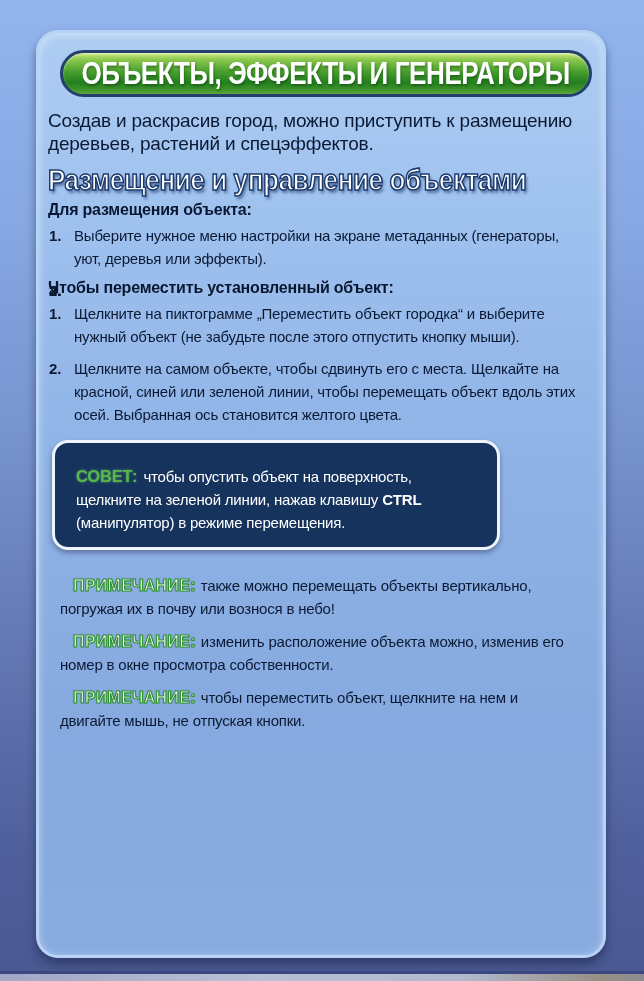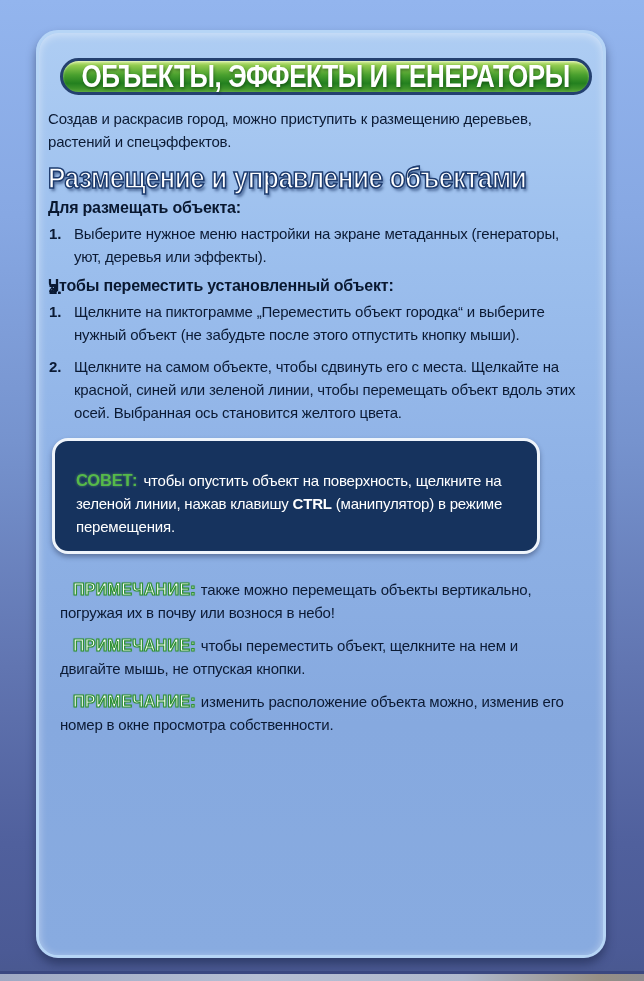--- a/index.html
+++ b/index.html
@@ -9,45 +9,45 @@
     background:linear-gradient(180deg,#93b5ee 0%,#87a8e3 22%,#7693ce 45%,#6175b1 68%,#50609d 86%,#4b5a95 97%,#49588f 100%);
   }
   .card{
     position:absolute;left:36px;top:30px;width:570px;height:928px;box-sizing:border-box;
     border:3px solid #b6d5f6;border-radius:22px;
     background:linear-gradient(180deg,#aecdf3 0%,#9dc0ee 22%,#8fb2e6 48%,#86a9df 75%,#88abe0 100%);
     box-shadow:0 6px 10px rgba(22,32,66,0.5), inset 0 2px 8px rgba(255,255,255,0.45);
     padding:15px 27px 0 9px;
   }
   .banner{
-    margin:10px 0 0 12px;width:532px;height:37px;box-sizing:border-box;
+    margin:2px 0 0 12px;width:532px;height:47px;box-sizing:border-box;
     border:3px solid #24406f;border-radius:26px;
     background:linear-gradient(180deg,#cdea85 0%,#8fc94f 15%,#49a02e 45%,#23801f 72%,#3c922a 88%,#5aa839 100%);
     box-shadow:inset 0 1px 2px rgba(255,255,255,0.55);
     display:flex;align-items:center;justify-content:center;
   }
   .banner-text{
     color:#fff;font-weight:bold;font-size:31px;letter-spacing:-0.5px;white-space:nowrap;
     transform:scaleX(0.84);text-shadow:1px 2px 3px rgba(12,50,12,0.45);
   }
-  .intro{margin:12px 0 0 0;font-size:15px;line-height:23px;color:#0b1a34;letter-spacing:-0.2px;}
+  .intro{margin:12px 0 0 0;font-size:19px;line-height:23px;color:#0b1a34;letter-spacing:-0.2px;}
   .section-heading{
     margin:9px 0 3px 0;font-size:29px;font-weight:bold;color:#ffffff;letter-spacing:-0.5px;
     transform:scaleX(0.9);transform-origin:left center;white-space:nowrap;
     -webkit-text-stroke:1.6px #1d3b6e;
     text-shadow:2px 3px 3px rgba(19,44,92,0.55);
   }
   .list-header{margin:4px 0 5px 0;font-size:16px;font-weight:bold;color:#091830;letter-spacing:-0.2px;}
   ol.steps{list-style:none;margin:0 0 1px 0;padding:0;}
   .steps li{position:relative;padding-left:26px;margin:0 0 9px 0;font-size:15px;line-height:23px;color:#0b1a34;letter-spacing:-0.2px;}
   .steps .num{position:absolute;left:1px;top:0;font-weight:bold;}
   .tip-box{
-    margin:14px 0 0 4px;width:488px;box-sizing:border-box;
+    margin:14px 0 0 4px;width:448px;box-sizing:border-box;
     border:3px solid #eef4fb;border-radius:16px;background:#16335e;
-    padding:28px 17px 13px 21px;font-size:15px;line-height:23px;color:#ffffff;letter-spacing:-0.2px;
+    padding:22px 17px 13px 21px;font-size:15px;line-height:23px;color:#ffffff;letter-spacing:-0.2px;
     box-shadow:0 3px 5px rgba(22,32,66,0.4);
   }
   .tip-label{
     color:#55ba49;font-weight:bold;font-size:16.5px;margin-right:6px;
     text-shadow:0 0 3px rgba(150,230,110,0.5);
   }
   .notes{margin:24px 0 0 12px;width:522px;}
   .note{margin:0 0 10px 0;text-indent:13px;font-size:15px;line-height:23px;color:#0b1a34;letter-spacing:-0.2px;}
   .note-label{
     font-weight:bold;color:#ffffff;font-size:16px;letter-spacing:0.3px;margin-right:5px;
@@ -67,40 +67,40 @@
 <div class="card">
 
   <div class="banner">
     <span class="banner-text">ОБЪЕКТЫ, ЭФФЕКТЫ И ГЕНЕРАТОРЫ</span>
   </div>
 
   <p class="intro">Создав и раскрасив город, можно приступить к размещению деревьев, растений и спецэффектов.</p>
 
   <h2 class="section-heading">Размещение и управление объектами</h2>
 
-  <p class="list-header">Для размещать объекта:</p>
+  <p class="list-header">Для размещения объекта:</p>
   <ol class="steps" id="placement-steps">
       <li><span class="num">1.</span><span>Выберите нужное меню настройки на экране метаданных (генераторы, уют, деревья или эффекты).</span></li>
       <li><span class="num">2.</span></li>
       <li><span class="num">3.</span></li>
       <li><span class="num">4.</span></li>
     </ol>
 
   <p class="list-header">Чтобы переместить установленный объект:</p>
   <ol class="steps" id="move-steps">
       <li><span class="num">1.</span><span>Щелкните на пиктограмме „Переместить объект городка“ и выберите нужный объект (не забудьте после этого отпустить кнопку мыши).</span></li>
       <li><span class="num">2.</span><span>Щелкните на самом объекте, чтобы сдвинуть его с места. Щелкайте на красной, синей или зеленой линии, чтобы перемещать объект вдоль этих осей. Выбранная ось становится желтого цвета.</span></li>
     </ol>
 
   <div class="tip-box">
     <span class="tip-label">СОВЕТ:</span><span>чтобы опустить объект на поверхность, щелкните на зеленой линии, нажав клавишу </span><b>CTRL</b><span> (манипулятор) в режиме перемещения.</span>
   </div>
 
   <div class="notes" id="notes">
       <p class="note"><span class="note-label">ПРИМЕЧАНИЕ:</span><span>также можно перемещать объекты вертикально, погружая их в почву или вознося в небо!</span></p>
+      <p class="note"><span class="note-label">ПРИМЕЧАНИЕ:</span><span>изменить расположение объекта можно, изменив его номер в окне просмотра собственности.</span></p>
       <p class="note"><span class="note-label">ПРИМЕЧАНИЕ:</span><span>чтобы переместить объект, щелкните на нем и двигайте мышь, не отпуская кнопки.</span></p>
-      <p class="note"><span class="note-label">ПРИМЕЧАНИЕ:</span><span>изменить расположение объекта можно, изменив его номер в окне просмотра собственности.</span></p>
     </div>
 
 </div>
 
 <div class="bottom-line"></div>
 <div class="bottom-strip"></div>
 
 </body></html>

